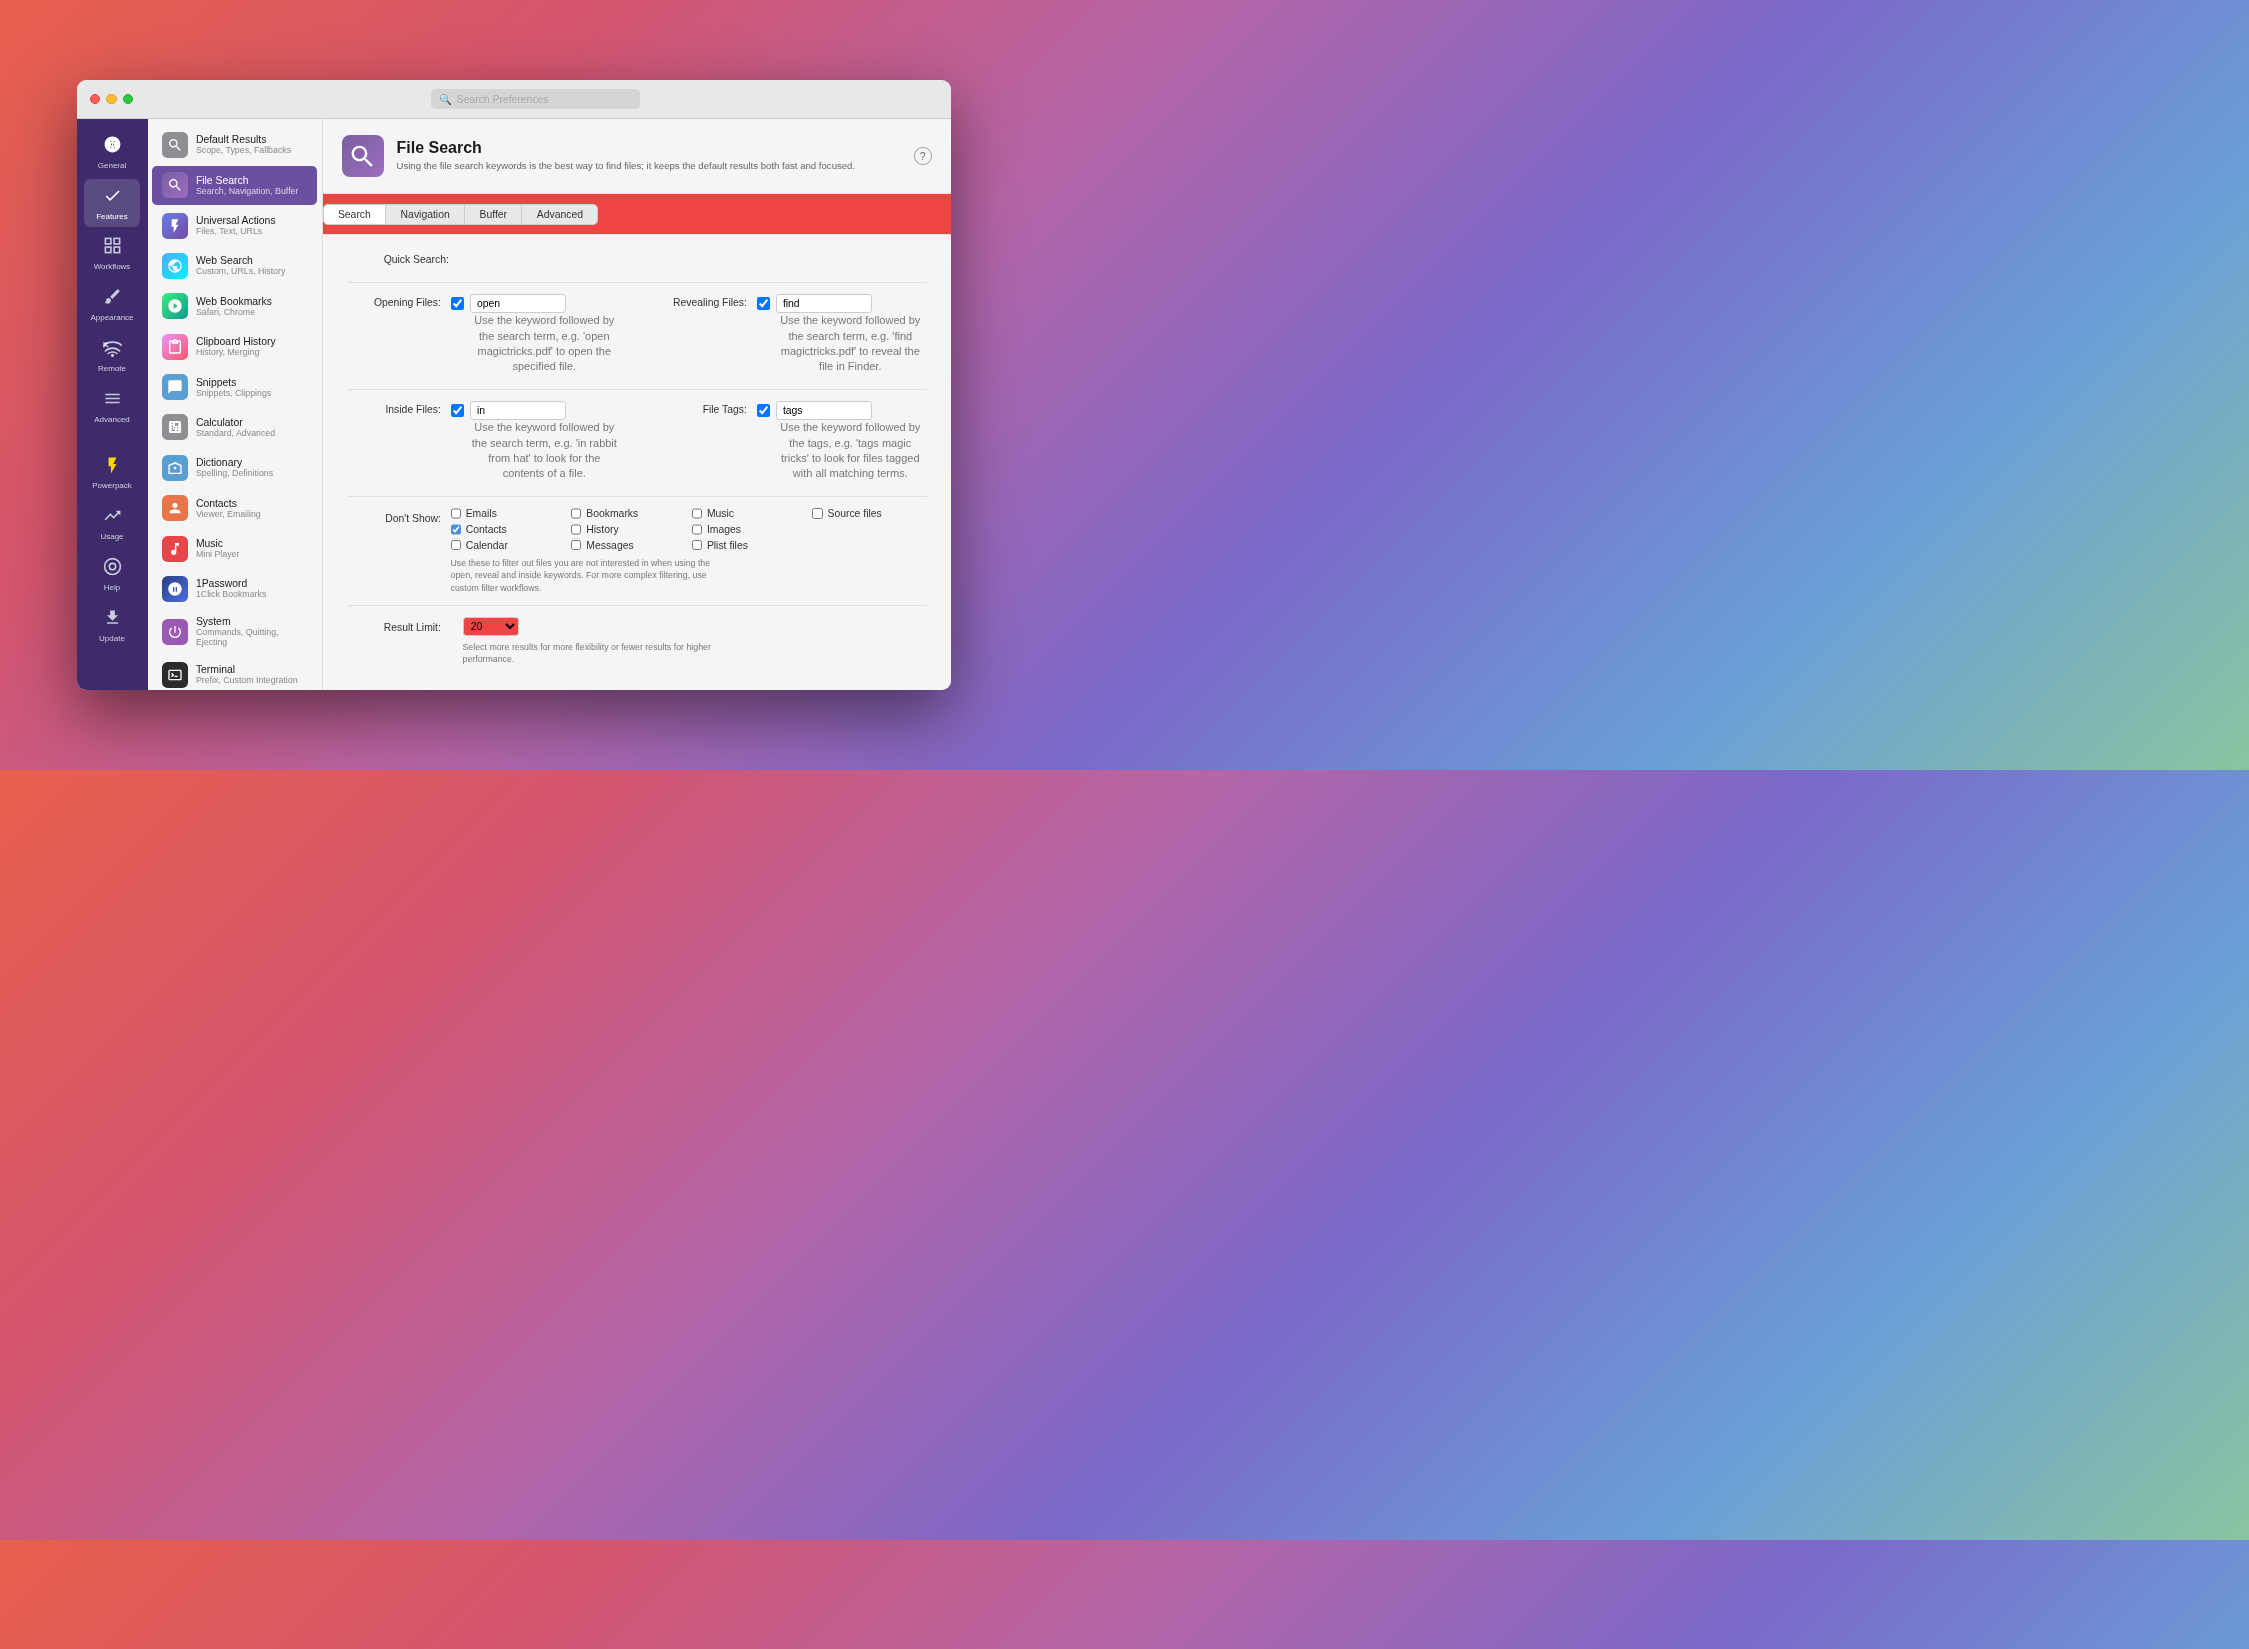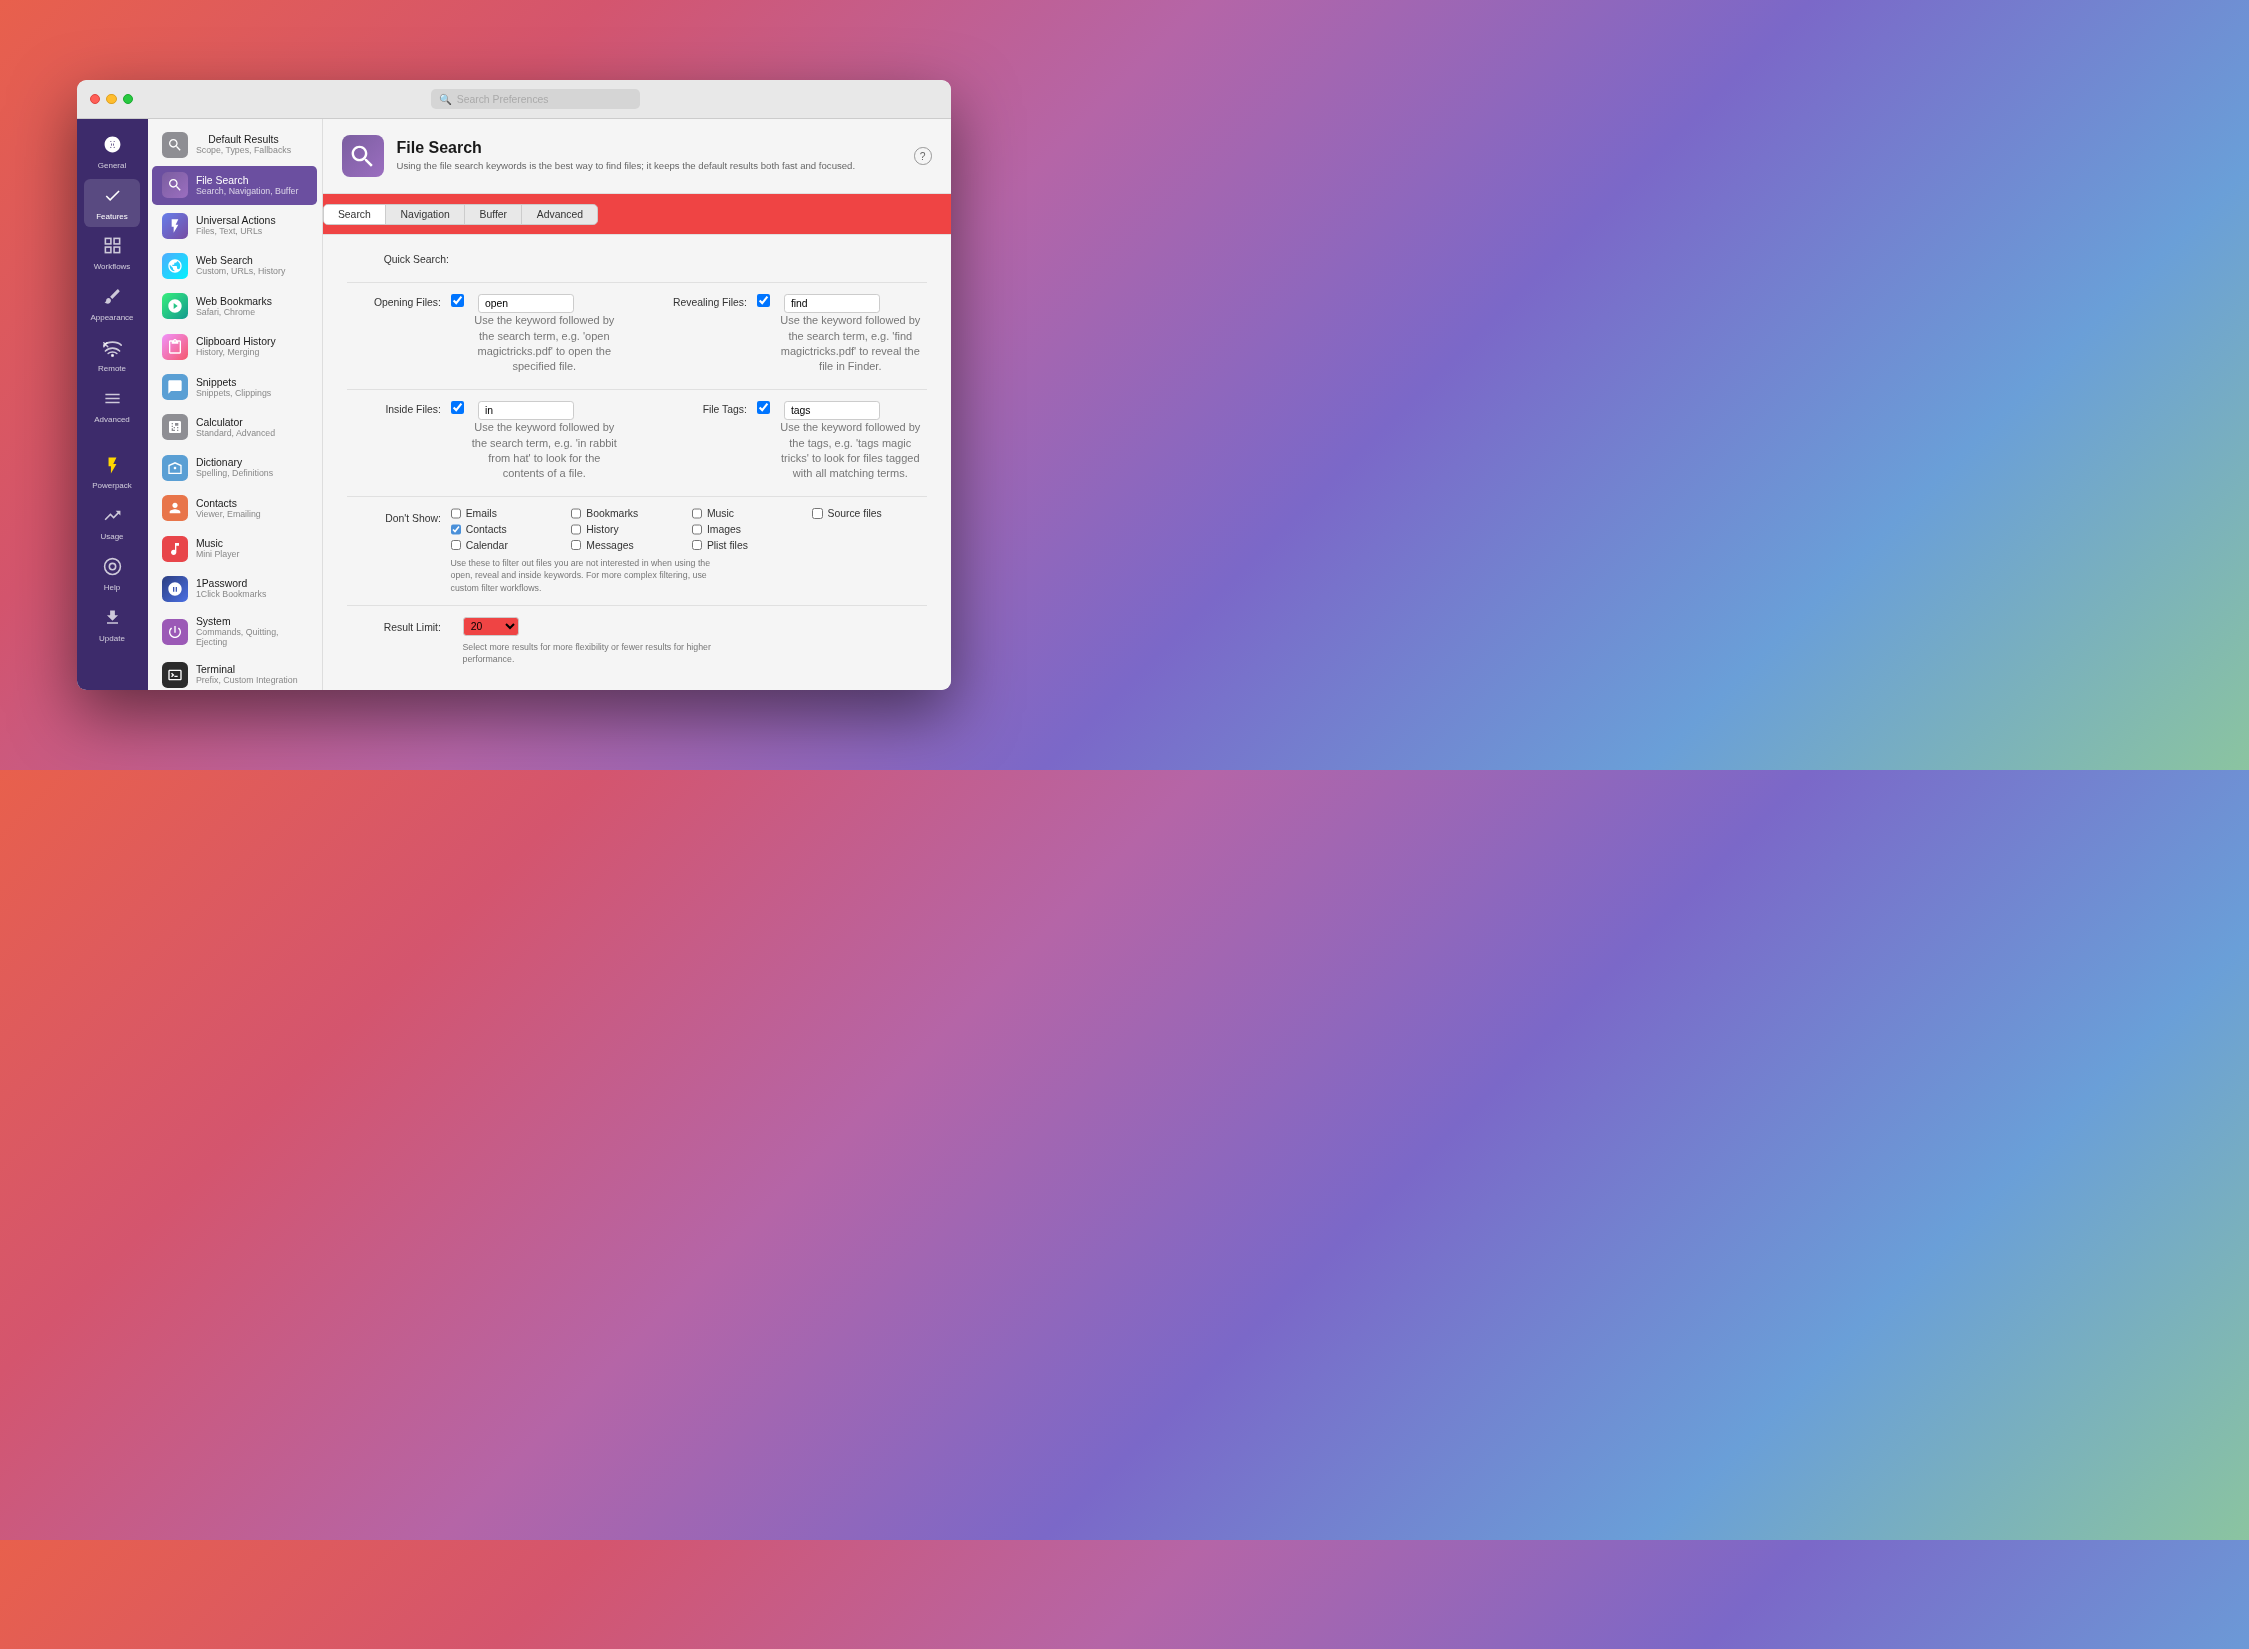--- a/index.html
+++ b/index.html
@@ -324,22 +324,22 @@
 
     
     .two-col-row {
       display: flex;
       gap: 32px;
       margin-bottom: 14.4px;
     }
 
     .field-header {
       display: flex;
-      align-items: flex-start;
-      gap: 14px;
+      align-items: center;
+      gap: 6px;
     }
 
     .field-hint {
       font-size: 11px;
       color: #777;
       line-height: 1.4;
       max-width: 225px;
       margin-left: 17.6px;
       text-align: center;
     }
@@ -540,21 +540,21 @@
           <svg width="19" height="19" viewBox="0 0 24 24" fill="rgba(255,255,255,0.75)">
             <path d="M19 9h-4V3H9v6H5l7 7 7-7zM5 18v2h14v-2H5z"></path>
           </svg>
         </div>
         <span class="item-label">Update</span>
       </div>
     </div>
 
     <div class="feature-sidebar">
 
-      <div class="feature-item" style="margin-top:6.4px;text-align:center;">
+      <div class="feature-item" style="margin-top:6.4px;">
         <div class="feature-icon icon-bg-default">
           <svg width="16" height="16" viewBox="0 0 24 24" fill="white">
             <path d="M15.5 14h-.79l-.28-.27C15.41 12.59 16 11.11 16 9.5 16 5.91 13.09 3 9.5 3S3 5.91 3 9.5 5.91 16 9.5 16c1.61 0 3.09-.59 4.23-1.57l.27.28v.79l5 4.99L20.49 19l-4.99-5zm-6 0C7.01 14 5 11.99 5 9.5S7.01 5 9.5 5 14 7.01 14 9.5 11.99 14 9.5 14z"></path>
           </svg>
         </div>
         <div class="feature-text">
           <span class="feature-title">Default Results</span>
           <span class="feature-subtitle">Scope, Types, Fallbacks</span>
         </div>
       </div>

